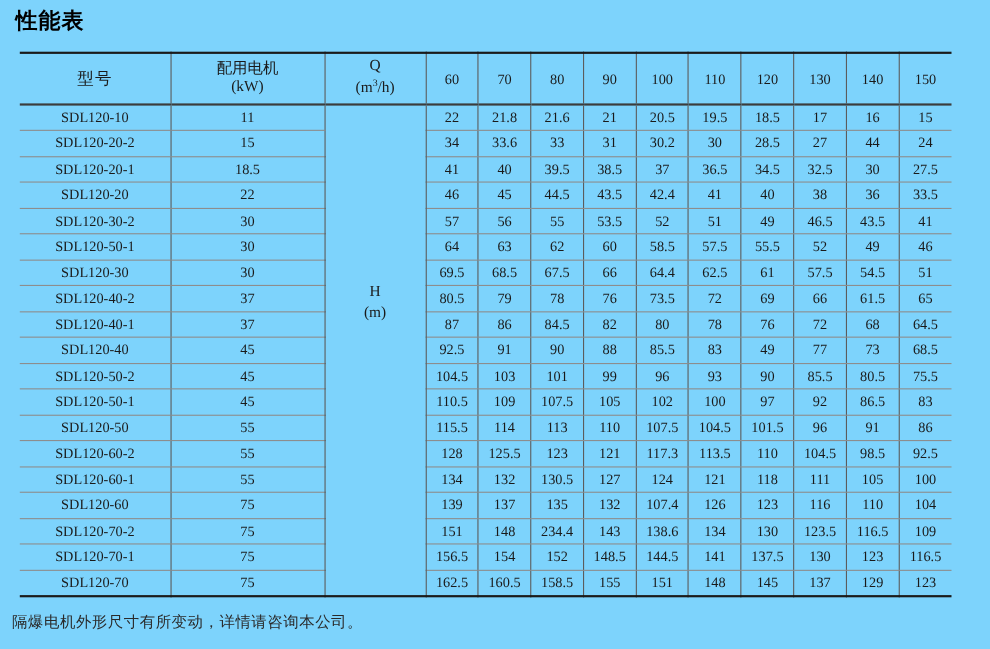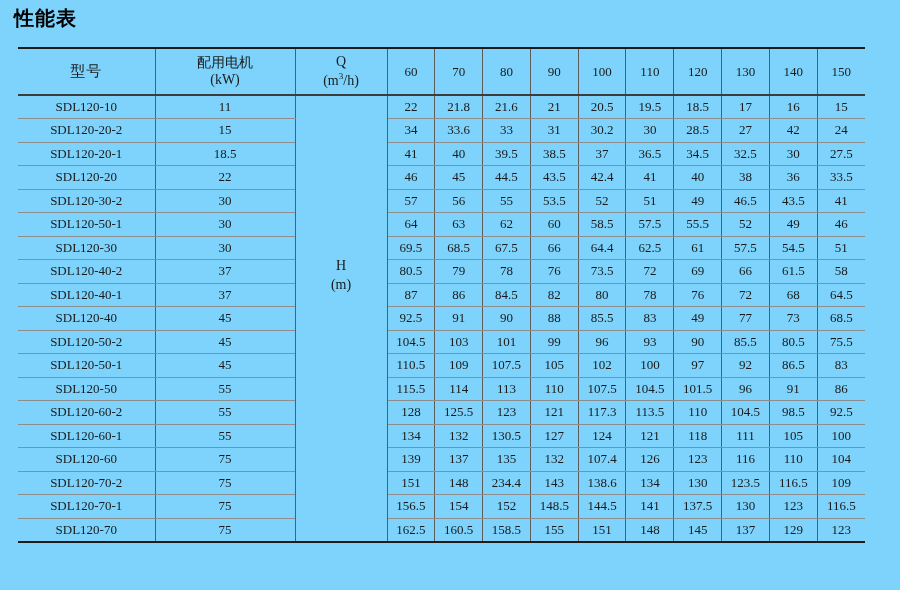--- a/index.html
+++ b/index.html
@@ -107,21 +107,21 @@
           <td>SDL120-20-2</td>
           <td>15</td>
           <td>34</td>
           <td>33.6</td>
           <td>33</td>
           <td>31</td>
           <td>30.2</td>
           <td>30</td>
           <td>28.5</td>
           <td>27</td>
-          <td>42</td>
+          <td>44</td>
           <td>24</td>
         </tr>
         <tr>
           <td>SDL120-20-1</td>
           <td>18.5</td>
           <td>41</td>
           <td>40</td>
           <td>39.5</td>
           <td>38.5</td>
           <td>37</td>
@@ -192,21 +192,21 @@
           <td>37</td>
           <td>80.5</td>
           <td>79</td>
           <td>78</td>
           <td>76</td>
           <td>73.5</td>
           <td>72</td>
           <td>69</td>
           <td>66</td>
           <td>61.5</td>
-          <td>58</td>
+          <td>65</td>
         </tr>
         <tr>
           <td>SDL120-40-1</td>
           <td>37</td>
           <td>87</td>
           <td>86</td>
           <td>84.5</td>
           <td>82</td>
           <td>80</td>
           <td>78</td>
@@ -351,14 +351,15 @@
           <td>151</td>
           <td>148</td>
           <td>145</td>
           <td>137</td>
           <td>129</td>
           <td>123</td>
         </tr>
       </tbody>
   </table>
 
+  <div class="footer-note">隔爆电机外形尺寸有所变动，详情请咨询本公司。</div>
 
 </div>
 
 </body></html>

